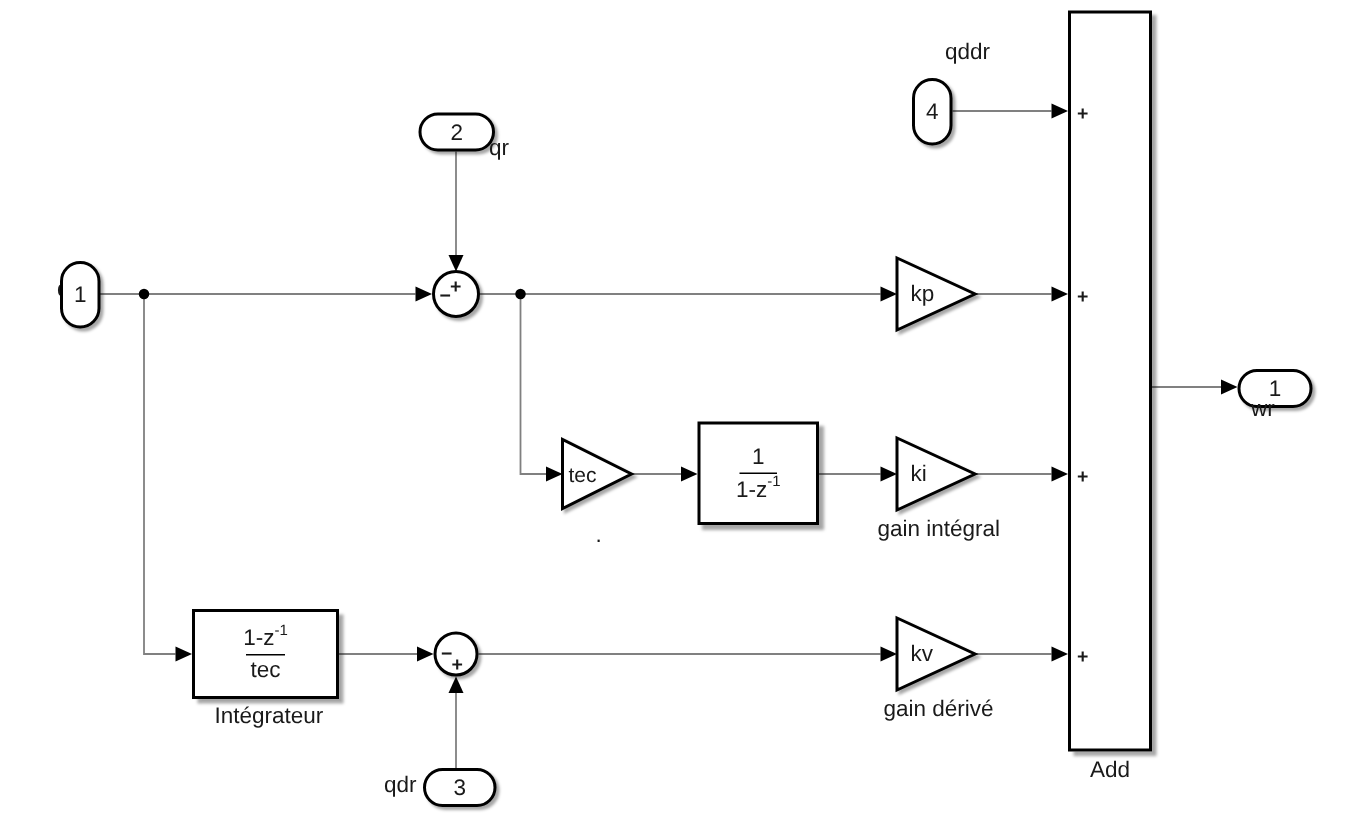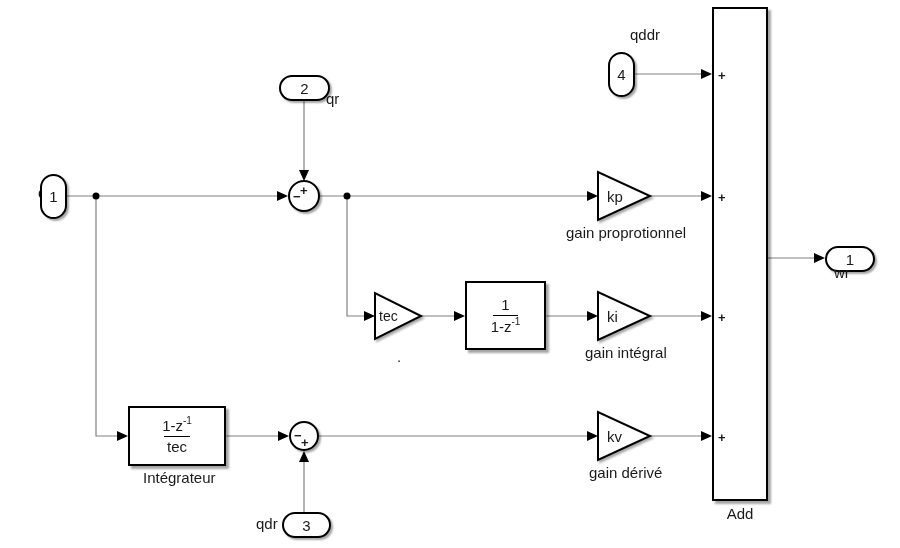--- a/index.html
+++ b/index.html
@@ -140,21 +140,20 @@
   </div>
   <div class="sumc" style="left:289px; top:421px; width:30px; height:30px;">
     <span class="sumsign" style="left:3px; top:6px;">−</span>
     <span class="sumsign" style="left:10px; top:13px;">+</span>
   </div>
 
   <svg class="gsvg" style="left:597px; top:171px;" width="56" height="52">
     <polygon class="gtri" points="1,1 1,49 53,25"></polygon>
     <text class="gtext" x="10" y="25" dominant-baseline="central">kp</text>
   </svg>
-  <div class="blabel" style="left:566px; top:224px;">gain proprotionnel</div>
 
   <svg class="gsvg" style="left:597px; top:291px;" width="56" height="52">
     <polygon class="gtri" points="1,1 1,49 53,25"></polygon>
     <text class="gtext" x="10" y="25" dominant-baseline="central">ki</text>
   </svg>
   <div class="blabel" style="left:585px; top:344px;">gain intégral</div>
 
   <svg class="gsvg" style="left:597px; top:411px;" width="56" height="52">
     <polygon class="gtri" points="1,1 1,49 53,25"></polygon>
     <text class="gtext" x="10" y="25" dominant-baseline="central">kv</text>

